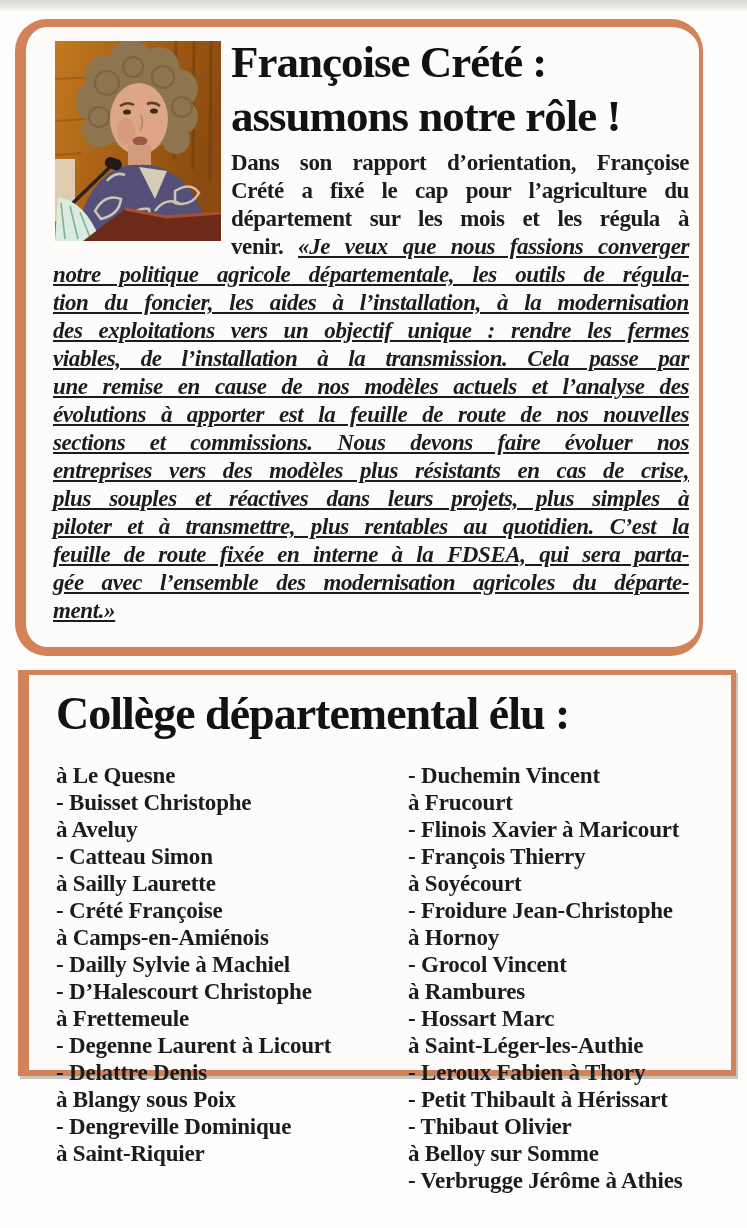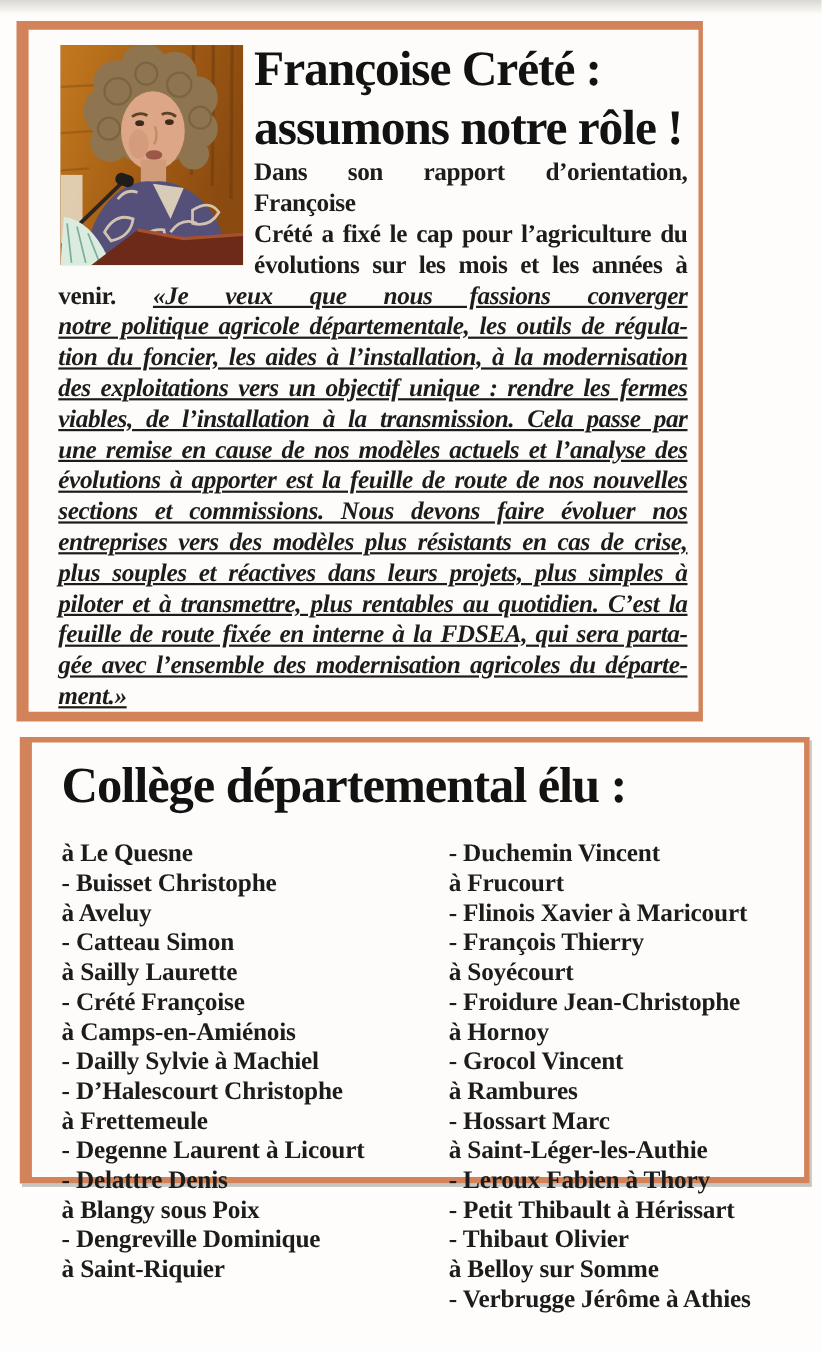--- a/index.html
+++ b/index.html
@@ -11,41 +11,42 @@
   .topfade{
     position:absolute;top:0;left:0;width:747px;height:13px;
     background:linear-gradient(180deg,rgba(186,184,178,.55),rgba(255,255,255,0));
     pointer-events:none;
   }
   .frame{
     position:absolute;box-sizing:border-box;background:#fdfcfa;
     border-style:solid;border-color:#d2835a;
   }
   .box1{
-    left:15px;top:19px;width:624px;height:637px;
+    left:15px;top:19px;width:688px;height:637px;
     border-width:8px 4px 9px 11px;
     padding:4px 10px 0 27px;
+    border-radius:32px;
   }
   .box2{
     left:18px;top:670px;width:718px;height:406px;
     border-width:5px 5px 6px 11px;
     padding:13px 12px 0 27px;
     box-shadow:2px 3px 0 #c8c5bf;
   }
   .photo{
     float:left;width:166px;height:200px;margin:10px 10px 9px 2px;
     padding:0;overflow:hidden;background:#a35d14;
   }
   .photo svg{display:block;}
   .title1{
     margin:4px 0 0 0;font-weight:700;font-size:45px;line-height:54px;
     letter-spacing:-1px;color:#121212;
   }
   .body1{
-    font-weight:700;font-size:23px;line-height:28px;
+    margin-top:6px;font-weight:700;font-size:23px;line-height:28px;
     letter-spacing:-0.4px;color:#1c1c1c;
   }
   .bline{text-align:justify;text-align-last:justify;}
   .bline:last-child{text-align-last:left;}
   .bline .r{font-style:normal;}
   .bline .i{font-style:italic;text-decoration:underline;}
   .title2{
     margin:0;font-weight:700;font-size:46px;line-height:52px;
     letter-spacing:-1px;color:#121212;
   }
@@ -141,21 +142,21 @@
       </g>
     </svg>
   </figure>
   <h1 class="title1">
       <div class="t1line">Françoise Crété :</div>
       <div class="t1line">assumons notre rôle !</div>
     </h1>
   <div class="body1">
       <div class="bline"><span class="r">Dans son rapport d’orientation, Françoise</span></div>
       <div class="bline"><span class="r">Crété a fixé le cap pour l’agriculture du</span></div>
-      <div class="bline"><span class="r">évolutions sur les mois et les années à</span></div>
+      <div class="bline"><span class="r">département sur les mois et les régula à</span></div>
       <div class="bline"><span class="r">venir. </span><span class="i">«Je veux que nous fassions converger</span></div>
       <div class="bline"><span class="i">notre politique agricole départementale, les outils de régula-</span></div>
       <div class="bline"><span class="i">tion du foncier, les aides à l’installation, à la modernisation</span></div>
       <div class="bline"><span class="i">des exploitations vers un objectif unique : rendre les fermes</span></div>
       <div class="bline"><span class="i">viables, de l’installation à la transmission. Cela passe par</span></div>
       <div class="bline"><span class="i">une remise en cause de nos modèles actuels et l’analyse des</span></div>
       <div class="bline"><span class="i">évolutions à apporter est la feuille de route de nos nouvelles</span></div>
       <div class="bline"><span class="i">sections et commissions. Nous devons faire évoluer nos</span></div>
       <div class="bline"><span class="i">entreprises vers des modèles plus résistants en cas de crise,</span></div>
       <div class="bline"><span class="i">plus souples et réactives dans leurs projets, plus simples à</span></div>

